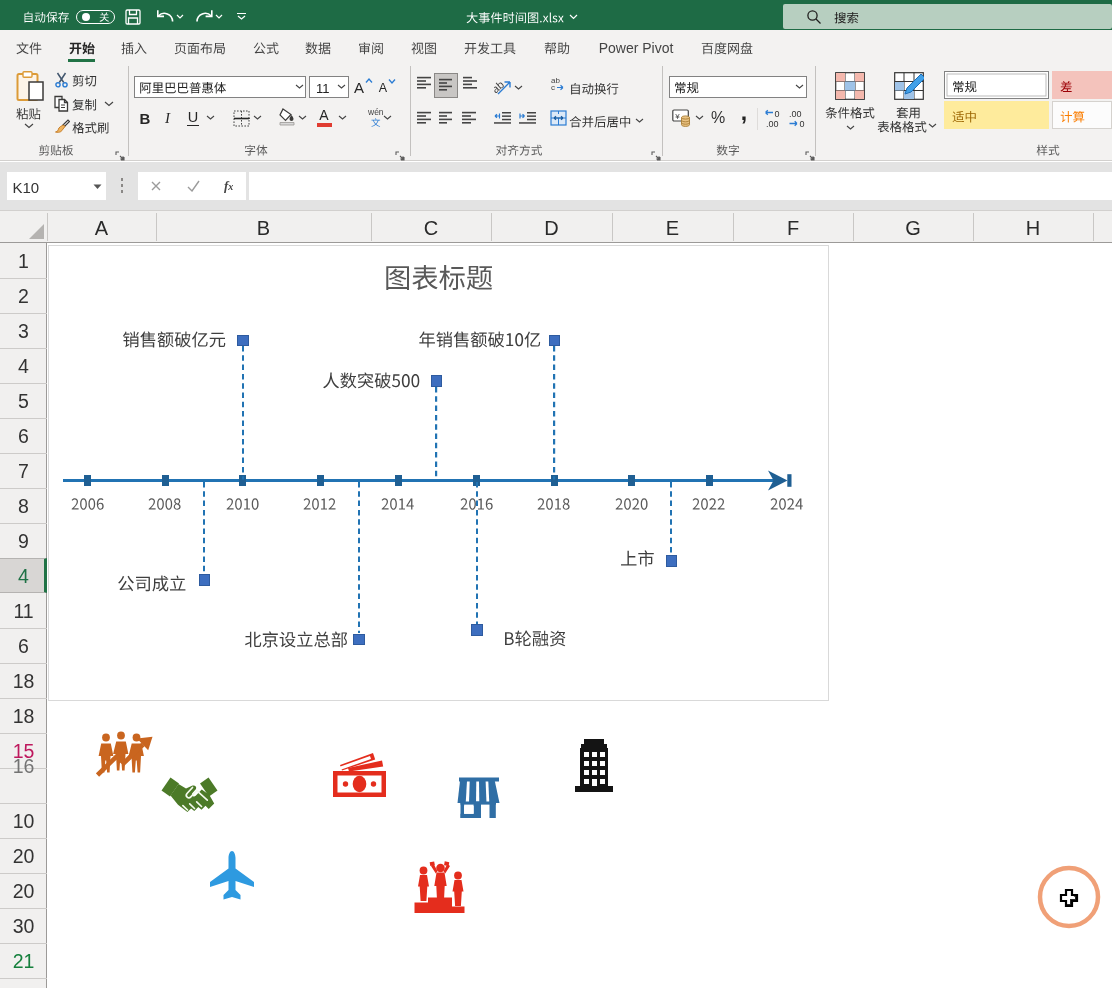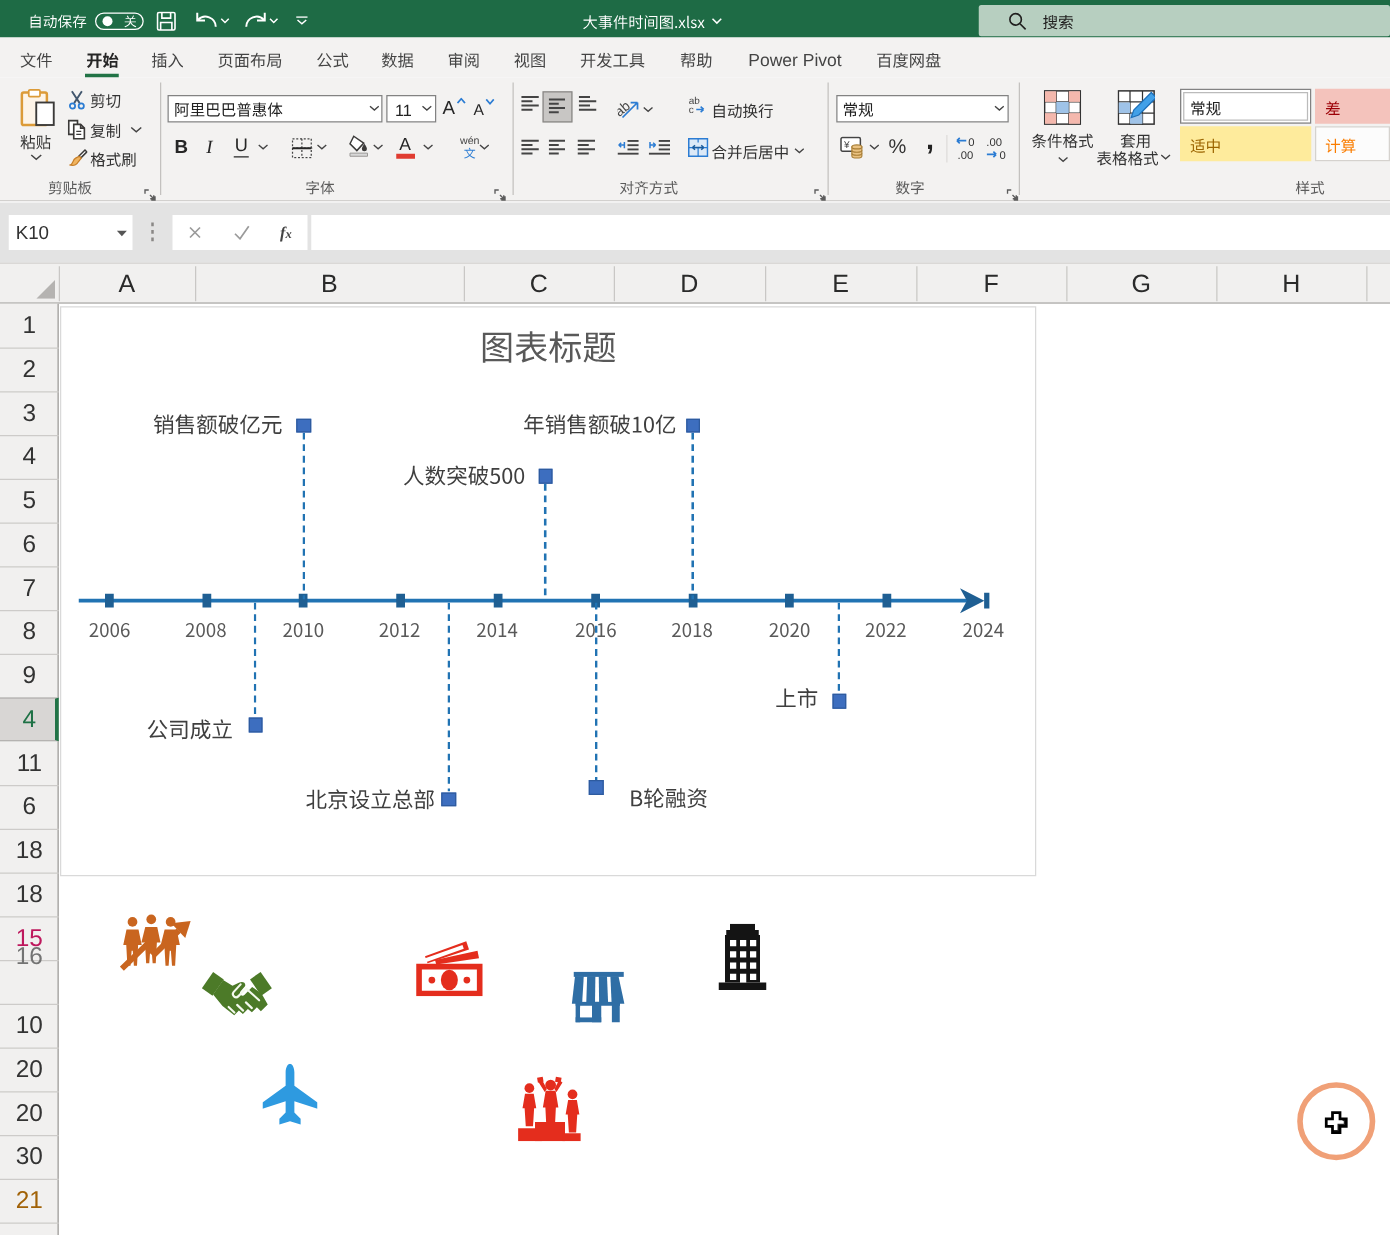--- a/index.html
+++ b/index.html
@@ -440,21 +440,21 @@
 <div style="position:absolute;left:23.5px;top:766px;transform:translate(-50%,-50%);font:400 19.5px 'Liberation Sans',sans-serif;color:#737373;letter-spacing:0;white-space:nowrap">16</div>
 <div class="abs" style="left:0;top:802.6px;width:47px;height:0.8px;background:#cdcbc9"></div>
 <div style="position:absolute;left:23.5px;top:821px;transform:translate(-50%,-50%);font:400 19.5px 'Liberation Sans',sans-serif;color:#333;letter-spacing:0;white-space:nowrap">10</div>
 <div class="abs" style="left:0;top:837.6px;width:47px;height:0.8px;background:#cdcbc9"></div>
 <div style="position:absolute;left:23.5px;top:856px;transform:translate(-50%,-50%);font:400 19.5px 'Liberation Sans',sans-serif;color:#333;letter-spacing:0;white-space:nowrap">20</div>
 <div class="abs" style="left:0;top:872.6px;width:47px;height:0.8px;background:#cdcbc9"></div>
 <div style="position:absolute;left:23.5px;top:891px;transform:translate(-50%,-50%);font:400 19.5px 'Liberation Sans',sans-serif;color:#333;letter-spacing:0;white-space:nowrap">20</div>
 <div class="abs" style="left:0;top:907.6px;width:47px;height:0.8px;background:#cdcbc9"></div>
 <div style="position:absolute;left:23.5px;top:926px;transform:translate(-50%,-50%);font:400 19.5px 'Liberation Sans',sans-serif;color:#333;letter-spacing:0;white-space:nowrap">30</div>
 <div class="abs" style="left:0;top:942.6px;width:47px;height:0.8px;background:#cdcbc9"></div>
-<div style="position:absolute;left:23.5px;top:961px;transform:translate(-50%,-50%);font:400 19.5px 'Liberation Sans',sans-serif;color:#a16207;letter-spacing:0;white-space:nowrap">21</div>
+<div style="position:absolute;left:23.5px;top:961px;transform:translate(-50%,-50%);font:400 19.5px 'Liberation Sans',sans-serif;color:#15803d;letter-spacing:0;white-space:nowrap">21</div>
 <div class="abs" style="left:0;top:977.6px;width:47px;height:0.8px;background:#cdcbc9"></div>
 <div class="abs" style="left:48px;top:245px;width:781px;height:456px;background:#fff;border:1px solid #d9d9d9"></div>
 <svg style="position:absolute;left:384.4px;top:256.0px;overflow:visible" width="109" height="40" viewBox="0 -31.67 109 39.53">
       <path d="M10.2 -7.6C12.4 -7.2 15.2 -6.2 16.7 -5.4L17.6 -6.8C16.1 -7.5 13.3 -8.4 11.1 -8.9ZM7.5 -4.1C11.3 -3.7 16.0 -2.6 18.6 -1.7L19.5 -3.2C16.9 -4.1 12.1 -5.1 8.5 -5.5ZM2.3 -21.7L2.3 2.2L4.3 2.2L4.3 1.0L23.0 1.0L23.0 2.2L25.0 2.2L25.0 -21.7ZM4.3 -0.8L4.3 -19.9L23.0 -19.9L23.0 -0.8ZM11.3 -19.3C9.9 -17.1 7.6 -15.0 5.2 -13.6C5.7 -13.3 6.4 -12.7 6.7 -12.3C7.5 -12.9 8.4 -13.5 9.2 -14.3C10.0 -13.4 11.0 -12.6 12.1 -11.8C9.8 -10.8 7.2 -9.9 4.8 -9.4C5.1 -9.1 5.5 -8.3 5.7 -7.8C8.4 -8.4 11.3 -9.4 13.9 -10.8C16.1 -9.6 18.7 -8.7 21.3 -8.1C21.6 -8.6 22.1 -9.3 22.5 -9.6C20.1 -10.1 17.7 -10.8 15.5 -11.8C17.6 -13.1 19.3 -14.7 20.4 -16.5L19.3 -17.2L19.0 -17.1L11.9 -17.1C12.3 -17.7 12.7 -18.2 13.0 -18.7ZM10.3 -15.4L10.5 -15.6L17.6 -15.6C16.6 -14.5 15.3 -13.5 13.8 -12.7C12.4 -13.5 11.2 -14.4 10.3 -15.4ZM34.2 2.2C34.8 1.7 35.8 1.4 43.4 -1.0C43.3 -1.5 43.2 -2.3 43.1 -2.8L36.4 -0.8L36.4 -6.9C38.1 -8.0 39.6 -9.2 40.7 -10.5C42.9 -4.8 46.7 -0.6 52.3 1.3C52.6 0.7 53.2 -0.1 53.7 -0.5C51.0 -1.3 48.7 -2.6 46.8 -4.4C48.5 -5.5 50.5 -6.9 52.1 -8.2L50.4 -9.4C49.2 -8.3 47.3 -6.8 45.6 -5.7C44.4 -7.1 43.5 -8.7 42.8 -10.5L52.8 -10.5L52.8 -12.3L41.9 -12.3L41.9 -14.7L50.7 -14.7L50.7 -16.4L41.9 -16.4L41.9 -18.7L51.9 -18.7L51.9 -20.5L41.9 -20.5L41.9 -22.9L39.9 -22.9L39.9 -20.5L30.2 -20.5L30.2 -18.7L39.9 -18.7L39.9 -16.4L31.6 -16.4L31.6 -14.7L39.9 -14.7L39.9 -12.3L29.1 -12.3L29.1 -10.5L38.1 -10.5C35.5 -8.2 31.7 -6.1 28.3 -5.0C28.7 -4.6 29.3 -3.8 29.6 -3.3C31.2 -3.9 32.8 -4.6 34.3 -5.5L34.3 -1.5C34.3 -0.4 33.7 0.1 33.3 0.3C33.6 0.7 34.0 1.7 34.2 2.2ZM67.3 -20.9L67.3 -18.9L79.2 -18.9L79.2 -20.9ZM75.9 -8.9C77.1 -6.1 78.4 -2.6 78.8 -0.4L80.7 -1.1C80.3 -3.3 79.0 -6.7 77.6 -9.4ZM68.0 -9.3C67.3 -6.4 66.1 -3.5 64.5 -1.6C65.0 -1.3 65.8 -0.8 66.2 -0.5C67.7 -2.6 69.0 -5.8 69.9 -8.9ZM66.1 -14.3L66.1 -12.4L72.0 -12.4L72.0 -0.5C72.0 -0.1 71.9 -0.0 71.4 0.0C71.1 0.0 69.8 0.0 68.4 -0.0C68.7 0.6 69.0 1.5 69.0 2.1C71.0 2.1 72.2 2.0 73.0 1.7C73.8 1.3 74.0 0.7 74.0 -0.5L74.0 -12.4L80.7 -12.4L80.7 -14.3ZM60.1 -22.9L60.1 -17.1L55.9 -17.1L55.9 -15.2L59.7 -15.2C58.8 -11.8 57.0 -7.9 55.3 -5.9C55.6 -5.4 56.2 -4.5 56.4 -4.0C57.8 -5.7 59.1 -8.6 60.1 -11.5L60.1 2.2L62.2 2.2L62.2 -12.1C63.1 -10.8 64.2 -9.1 64.6 -8.2L65.8 -9.8C65.3 -10.6 63.0 -13.6 62.2 -14.5L62.2 -15.2L65.7 -15.2L65.7 -17.1L62.2 -17.1L62.2 -22.9ZM86.7 -16.8L92.3 -16.8L92.3 -14.7L86.7 -14.7ZM86.7 -20.3L92.3 -20.3L92.3 -18.2L86.7 -18.2ZM84.8 -21.8L84.8 -13.2L94.2 -13.2L94.2 -21.8ZM100.9 -14.5C100.7 -7.4 100.1 -3.9 94.4 -2.1C94.8 -1.8 95.2 -1.1 95.4 -0.7C101.6 -2.8 102.4 -6.8 102.6 -14.5ZM101.8 -5.1C103.5 -3.8 105.7 -2.0 106.7 -0.9L107.9 -2.2C106.9 -3.3 104.7 -5.0 103.0 -6.2ZM85.3 -8.2C85.1 -4.3 84.6 -1.0 82.8 1.1C83.2 1.3 84.0 1.9 84.3 2.1C85.3 0.8 86.0 -0.8 86.4 -2.7C88.8 1.0 92.8 1.6 98.7 1.6L107.5 1.6C107.6 1.1 107.9 0.2 108.2 -0.2C106.6 -0.1 99.9 -0.1 98.7 -0.1C95.4 -0.1 92.7 -0.3 90.6 -1.2L90.6 -5.1L95.1 -5.1L95.1 -6.7L90.6 -6.7L90.6 -9.6L95.6 -9.6L95.6 -11.2L83.2 -11.2L83.2 -9.6L88.8 -9.6L88.8 -2.2C88.0 -2.9 87.3 -3.7 86.8 -4.8C86.9 -5.8 87.0 -7.0 87.0 -8.1ZM96.6 -17.4L96.6 -5.9L98.4 -5.9L98.4 -15.8L104.9 -15.8L104.9 -6.0L106.7 -6.0L106.7 -17.4L101.5 -17.4C101.9 -18.1 102.2 -19.1 102.6 -20.0L108.0 -20.0L108.0 -21.7L95.5 -21.7L95.5 -20.0L100.5 -20.0C100.2 -19.1 99.9 -18.1 99.6 -17.4Z" fill="#595959"></path>
     </svg>
 <div class="abs" style="left:63px;top:479.1px;width:715px;height:3.2px;background:#2173b3"></div>
 <div class="abs" style="left:84.0px;top:475.2px;width:7px;height:11px;background:#1f5f93"></div>
 <div class="abs" style="left:161.5px;top:475.2px;width:7px;height:11px;background:#1f5f93"></div>
 <div class="abs" style="left:239.0px;top:475.2px;width:7px;height:11px;background:#1f5f93"></div>
 <div class="abs" style="left:316.5px;top:475.2px;width:7px;height:11px;background:#1f5f93"></div>

